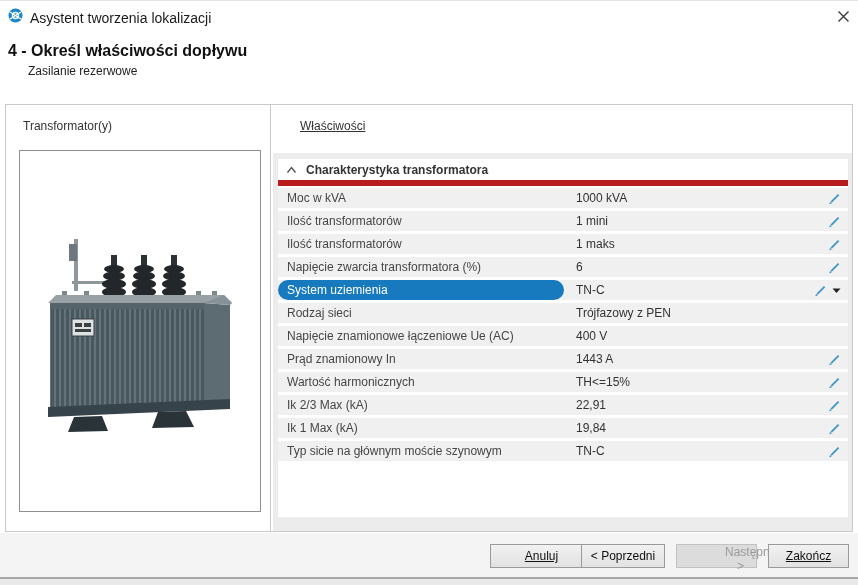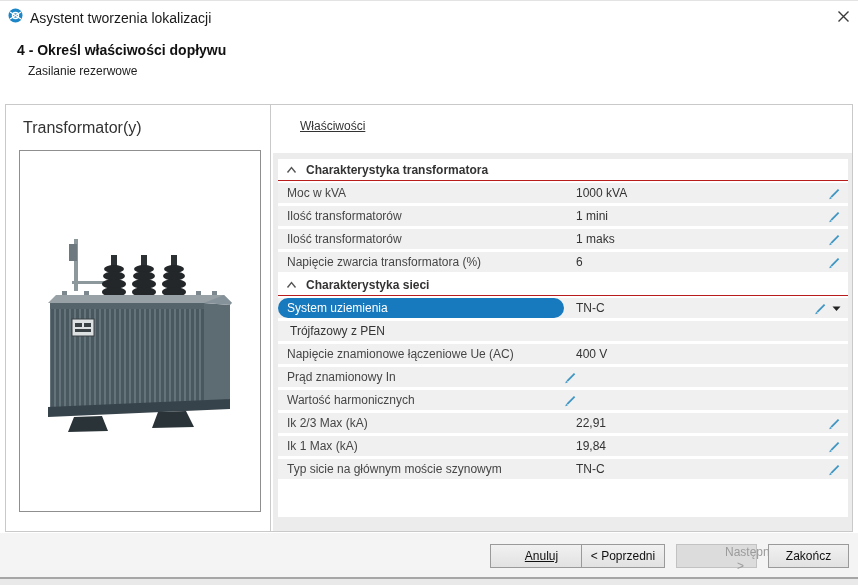--- a/index.html
+++ b/index.html
@@ -7,60 +7,60 @@
     width:858px;height:585px;position:relative;overflow:hidden;
     background:#ffffff;font-family:"Liberation Sans",sans-serif;
     border-top:1px solid #e3e3e3;box-sizing:border-box;
   }
   
   .titlebar-icon{position:absolute;left:8px;top:7px;width:15px;height:15px;}
   .window-title{position:absolute;left:30px;top:9px;font-size:14px;color:#1a1a1a;}
   .close-btn{position:absolute;left:833px;top:5px;width:20px;height:20px;cursor:pointer;
     display:flex;align-items:center;justify-content:center;}
   
-  .step-title{position:absolute;left:17px;top:41px;font-size:14px;font-weight:bold;color:#111;}
+  .step-title{position:absolute;left:8px;top:41px;font-size:16px;font-weight:bold;color:#111;}
   .step-subtitle{position:absolute;left:28px;top:63px;font-size:12px;color:#222;}
   
   .content-box{position:absolute;left:5px;top:103px;width:848px;height:428px;
     border:1px solid #c9c9c9;background:#fff;box-sizing:border-box;}
   .left-panel{position:absolute;left:0;top:0;width:265px;height:100%;
     border-right:1px solid #c9c9c9;box-sizing:border-box;}
-  .left-title{position:absolute;left:17px;top:14px;font-size:16px;color:#333;}
+  .left-title{position:absolute;left:17px;top:14px;font-size:12px;color:#333;}
   .image-frame{position:absolute;left:13px;top:45px;width:242px;height:362px;
     border:1px solid #8f8f8f;background:#fff;box-sizing:border-box;}
   .transformer-svg{position:absolute;left:16px;top:88px;}
   .right-panel{position:absolute;left:265px;top:0;right:0;bottom:0;}
   .prop-title{position:absolute;left:29px;top:14px;font-size:12px;color:#333;text-decoration:underline;}
   .prop-viewport{position:absolute;left:2px;top:48px;right:0;bottom:0;background:#ececec;}
   .prop-card{position:absolute;left:5px;top:6px;width:570px;height:357px;background:#fff;
     padding-top:1px;overflow:hidden;}
   
   .section-header{height:20px;display:flex;align-items:center;gap:9px;padding-left:8px;
-    border-bottom:1px solid #b91c1c;margin-bottom:2px;background:#fff;
+    border-bottom:6px solid #b91c1c;margin-bottom:2px;background:#fff;
     font-size:12px;font-weight:bold;color:#333;cursor:pointer;}
   .prop-row{height:20px;margin-bottom:3px;display:flex;align-items:center;
     background:#f0f0f0;font-size:12px;}
   .row-label{width:277px;padding-left:9px;height:100%;display:flex;align-items:center;
     color:#464646;white-space:nowrap;overflow:hidden;}
   .prop-row.selected .row-label{background:#1779be;color:#ffffff;border-radius:10px;}
   .row-value{flex:1;padding-left:12px;color:#333;white-space:nowrap;}
   .row-icons{display:flex;align-items:center;gap:5px;padding-right:7px;}
   .row-icons svg{display:block;cursor:pointer;}
   
   .footer{position:absolute;left:0;top:532px;width:858px;height:44px;background:#f4f4f4;}
   .bottom-edge{position:absolute;left:0;top:576px;width:858px;height:9px;
     background:#e9e9e9;border-top:2px solid #a6a6a6;box-sizing:border-box;}
   .btn{position:absolute;top:543px;height:24px;font-size:12px;font-family:inherit;
     background:linear-gradient(#f1f1f1,#e2e2e2);border:1px solid #9a9a9a;color:#111;
     cursor:pointer;padding:0;}
   .btn.disabled{background:#dcdcdc;border-color:#c2c2c2;color:#9b9b9b;cursor:default;}
   #btn-anuluj{left:490px;width:103px;text-decoration:underline;}
   #btn-poprzedni{left:581px;width:84px;}
   #btn-nastepny{left:676px;width:81px;padding-left:48px;}
-  #btn-zakoncz{left:768px;width:81px;}
+  #btn-zakoncz{left:768px;width:81px;text-decoration:underline;}
 </style>
 </head>
 <body>
 
 <span class="titlebar-icon">
   <svg width="15" height="15" viewBox="0 0 15 15">
     <circle cx="7.5" cy="7.5" r="7" fill="#1c86c8"></circle>
     <circle cx="7.5" cy="7.5" r="3" fill="none" stroke="#ffffff" stroke-width="1.4"></circle>
     <path d="M2 4 L13 11 M13 4 L2 11" stroke="#ffffff" stroke-width="1.2" fill="none"></path>
   </svg>
@@ -186,59 +186,56 @@
           <div class="prop-row">
             <div class="row-label">Napięcie zwarcia transformatora (%)</div>
             <div class="row-value">6</div>
             <div class="row-icons">
               <svg width="13" height="13" viewBox="0 0 13 13">
                 <path d="M3.2 10.2 L10.6 2.6" stroke="#3f96c4" stroke-width="1.8" fill="none"></path>
                 <polygon points="1.2,12.2 3.8,11.4 2.2,9.8" fill="#3f96c4"></polygon>
               </svg>
             </div>
           </div>
-          <div class="section-header">
-            <svg width="11" height="8" viewBox="0 0 11 8">
-              <polyline points="1.5,6.5 5.5,1.5 9.5,6.5" fill="none" stroke="#555" stroke-width="1.4"></polyline>
-            </svg>
-            <span>Charakterystyka sieci</span>
-          </div>
           <div class="prop-row selected">
             <div class="row-label">System uziemienia</div>
             <div class="row-value">TN-C</div>
             <div class="row-icons">
               <svg width="13" height="13" viewBox="0 0 13 13">
                 <path d="M3.2 10.2 L10.6 2.6" stroke="#3f96c4" stroke-width="1.8" fill="none"></path>
                 <polygon points="1.2,12.2 3.8,11.4 2.2,9.8" fill="#3f96c4"></polygon>
               </svg>
               <svg width="9" height="8" viewBox="0 0 9 8">
                 <polygon points="0.5,2.5 8.5,2.5 4.5,7" fill="#222"></polygon>
               </svg>
             </div>
           </div>
           <div class="prop-row">
+            <div class="row-label">Rodzaj sieci</div>
             <div class="row-value">Trójfazowy z PEN</div>
             <div class="row-icons"></div>
           </div>
           <div class="prop-row">
             <div class="row-label">Napięcie znamionowe łączeniowe Ue (AC)</div>
             <div class="row-value">400 V</div>
             <div class="row-icons"></div>
           </div>
           <div class="prop-row">
             <div class="row-label">Prąd znamionowy In</div>
+            <div class="row-value">1443 A</div>
             <div class="row-icons">
               <svg width="13" height="13" viewBox="0 0 13 13">
                 <path d="M3.2 10.2 L10.6 2.6" stroke="#3f96c4" stroke-width="1.8" fill="none"></path>
                 <polygon points="1.2,12.2 3.8,11.4 2.2,9.8" fill="#3f96c4"></polygon>
               </svg>
             </div>
           </div>
           <div class="prop-row">
             <div class="row-label">Wartość harmonicznych</div>
+            <div class="row-value">TH&lt;=15%</div>
             <div class="row-icons">
               <svg width="13" height="13" viewBox="0 0 13 13">
                 <path d="M3.2 10.2 L10.6 2.6" stroke="#3f96c4" stroke-width="1.8" fill="none"></path>
                 <polygon points="1.2,12.2 3.8,11.4 2.2,9.8" fill="#3f96c4"></polygon>
               </svg>
             </div>
           </div>
           <div class="prop-row">
             <div class="row-label">Ik 2/3 Max (kA)</div>
             <div class="row-value">22,91</div>

